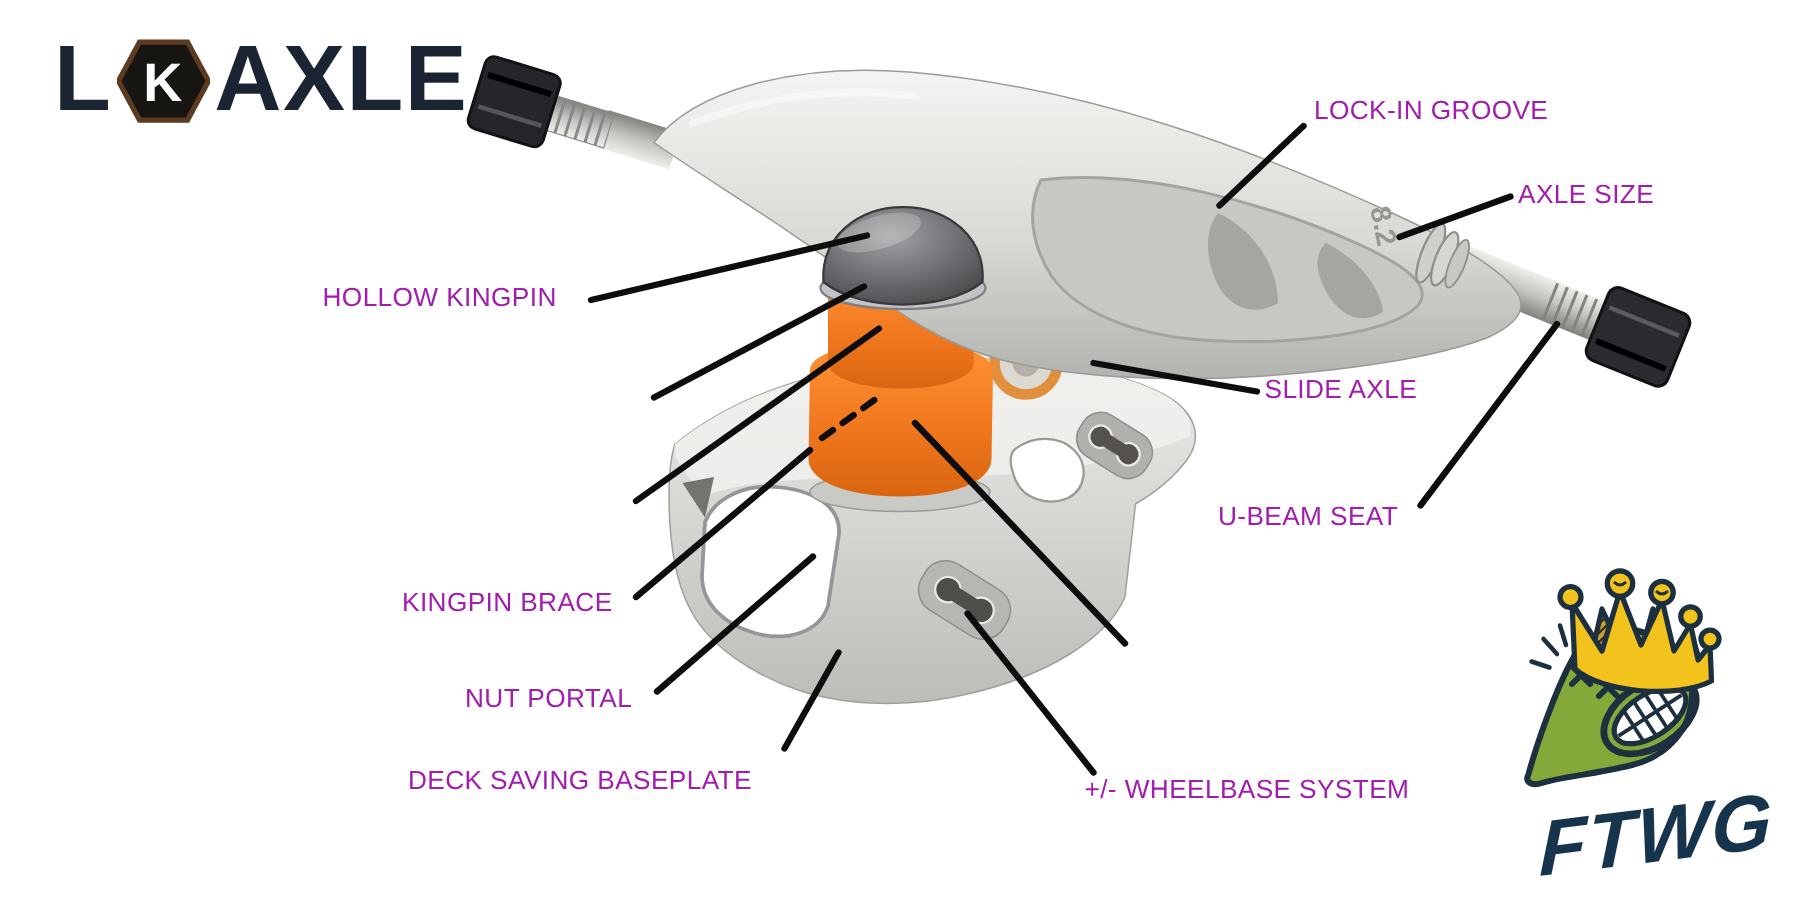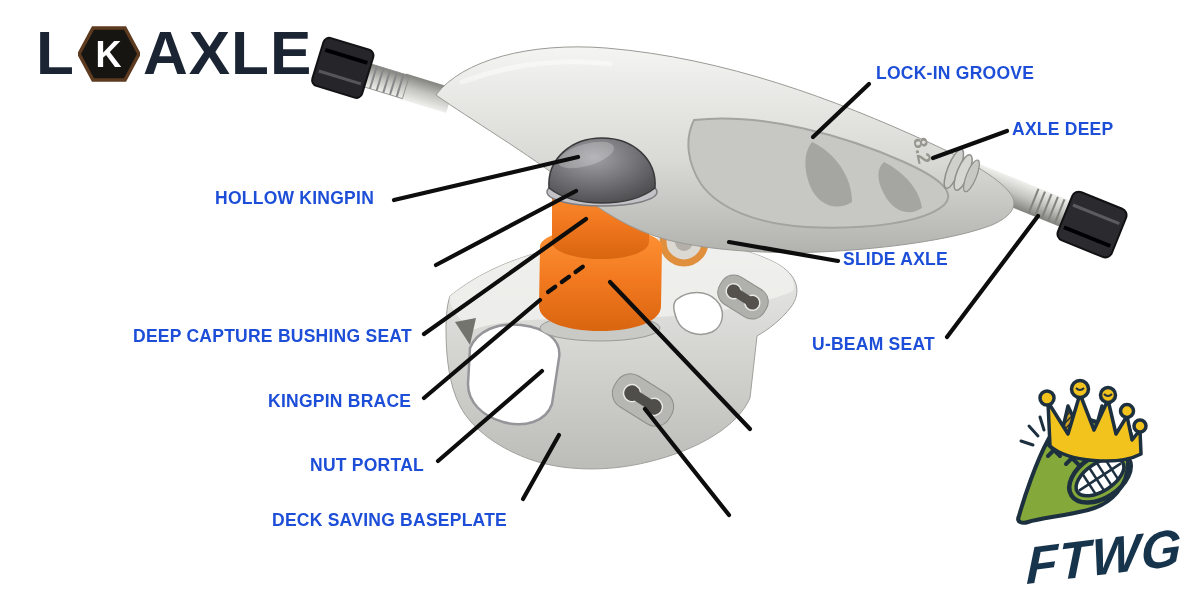--- a/index.html
+++ b/index.html
@@ -3,22 +3,22 @@
 <meta charset="utf-8">
 <style>
   html,body{margin:0;padding:0;background:#ffffff;}
   .stage{position:relative;width:1200px;height:600px;background:#ffffff;overflow:hidden;
          font-family:"Liberation Sans",sans-serif;}
   .brand{position:absolute;left:36px;top:22px;display:flex;align-items:center;gap:2px;
          color:#1b2433;font-weight:bold;font-size:62px;letter-spacing:1px;line-height:1;}
   .brand .wordpart{display:block;}
   .brand svg{display:block;margin:2px 1px 0 1px;}
   .truck-svg{position:absolute;left:0;top:0;}
-  .callout{position:absolute;font-weight:bold;font-size:17.5px;line-height:1;
-           letter-spacing:.25px;color:#1d4ed8;white-space:nowrap;}
+  .callout{position:absolute;font-weight:normal;font-size:17.5px;line-height:1;
+           letter-spacing:.25px;color:#a21caf;white-space:nowrap;}
 </style>
 </head>
 <body>
 
 <div class="stage">
 
   <div class="brand">
     <span class="wordpart">L</span>
     <svg width="62" height="60" viewBox="0 0 62 60">
       <polygon points="1,30 15,4 47,4 61,30 47,56 15,56" fill="#171512" stroke="#5d3b20" stroke-width="3.5"></polygon>
@@ -219,21 +219,21 @@
         <circle cx="1140" cy="426" r="6" fill="#f2c31d"></circle>
         <path d="M1076,388 Q1080,392 1084,388" fill="none" stroke-width="2"></path>
         <path d="M1104,394 Q1108,398 1112,394" fill="none" stroke-width="2"></path>
       </g>
 
       <text transform="translate(1026,584) rotate(-7) skewX(-8)" font-family="Liberation Sans, sans-serif" font-size="52" font-weight="bold" font-style="italic" letter-spacing="1" fill="#17344d">FTWG</text>
     </g>
   </svg>
 
   <div class="callout" style="left:876px;top:65px">LOCK-IN GROOVE</div>
-  <div class="callout" style="left:1012px;top:121px">AXLE DEEP</div>
+  <div class="callout" style="left:1012px;top:121px">AXLE SIZE</div>
   <div class="callout" style="left:215px;top:190px">HOLLOW KINGPIN</div>
   <div class="callout" style="left:843px;top:251px">SLIDE AXLE</div>
-  <div class="callout" style="left:133px;top:328px">DEEP CAPTURE BUSHING SEAT</div>
   <div class="callout" style="left:812px;top:336px">U-BEAM SEAT</div>
   <div class="callout" style="left:268px;top:393px">KINGPIN BRACE</div>
   <div class="callout" style="left:310px;top:457px">NUT PORTAL</div>
+  <div class="callout" style="left:723px;top:518px">+/- WHEELBASE SYSTEM</div>
   <div class="callout" style="left:272px;top:512px">DECK SAVING BASEPLATE</div>
 </div>
 
 </body></html>

